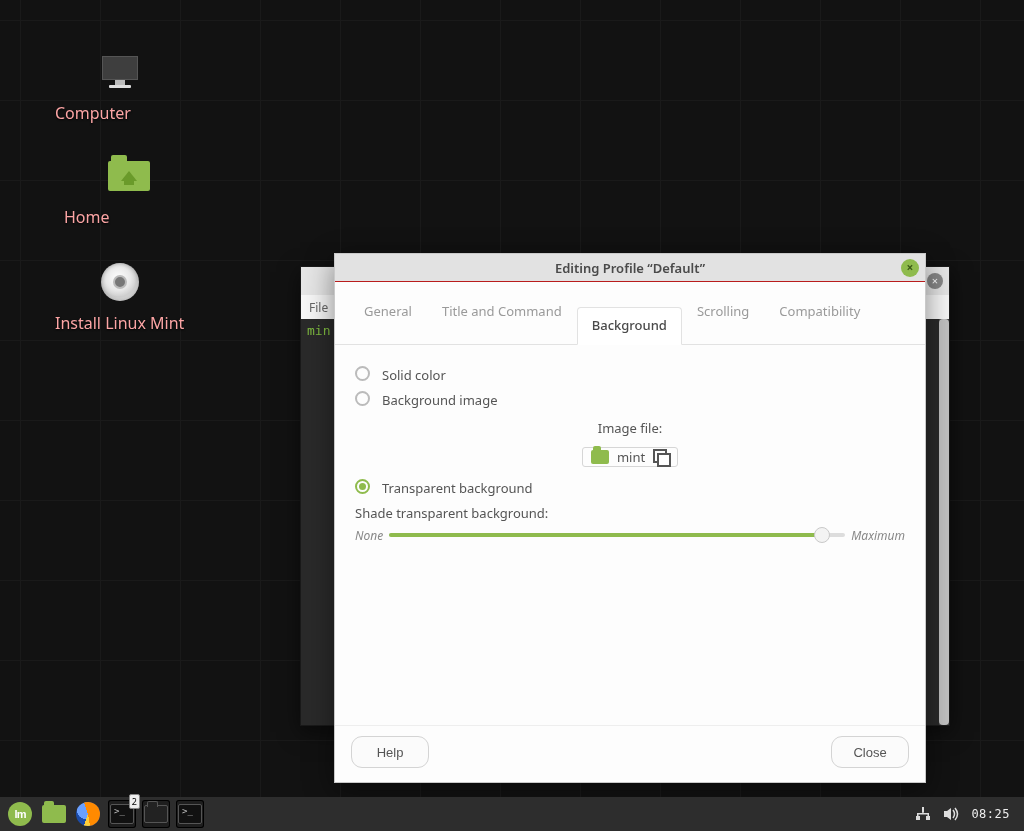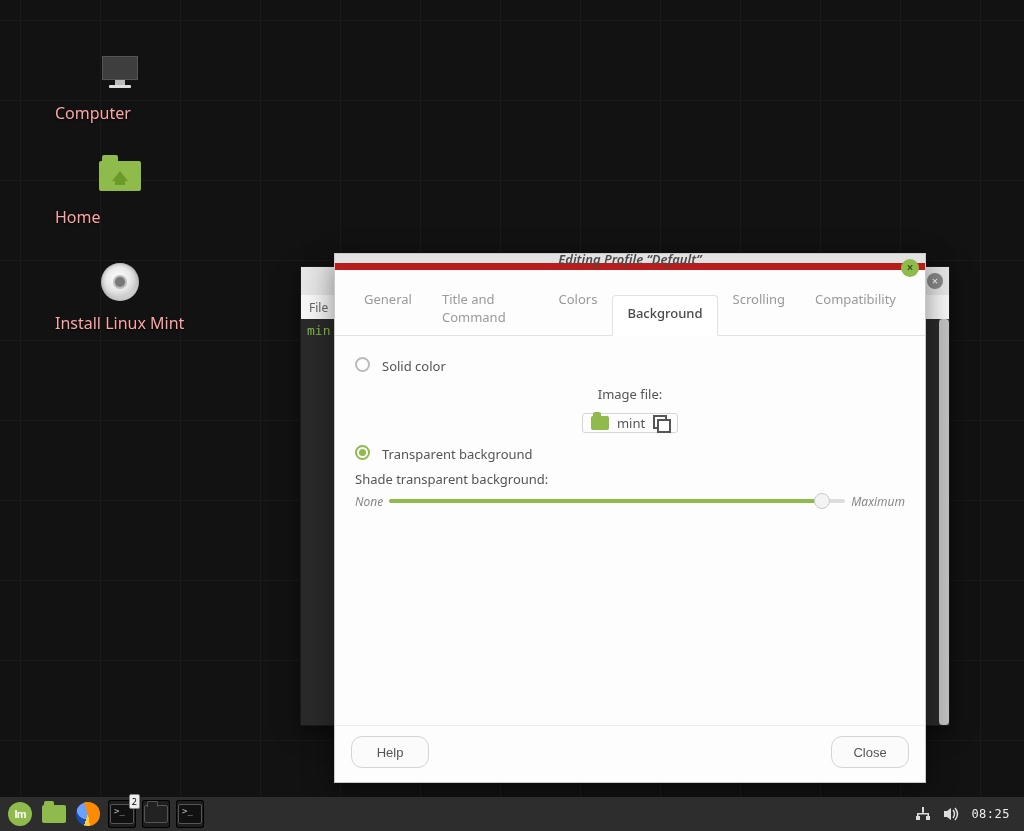--- a/index.html
+++ b/index.html
@@ -21,21 +21,21 @@
     
     .desktop-icon {
       position: absolute; width: 130px; 
       color: #fca5a5; font-size: 16px;
       cursor: pointer;
     }
     .desktop-icon .glyph { width: 48px; height: 48px; margin: 0 auto 6px; display:flex; align-items:center; justify-content:center; }
     .desktop-icon .label { text-shadow: 0 1px 2px #000; }
 
     #icon-computer { left: 55px; top: 48px; }
-    #icon-home     { left: 55px; top: 152px; }
+    #icon-home     { left: 64px; top: 152px; }
     #icon-install  { left: 55px; top: 258px; }
 
     
     .monitor-body { width: 36px; height:24px; background:#3e3e3e; border:1px solid #555; margin:0 auto; }
     .monitor-stand { width: 10px; height:5px; background:#bbb; margin:0 auto; }
     .monitor-base { width: 22px; height:3px; background:#ddd; margin:0 auto; border-radius:1px;}
 
     
     .folder { width:42px; height:30px; background:#8fbb4d; border-radius:2px; position:relative; margin:0 auto; }
     .folder:before { content:""; position:absolute; top:-6px; left:3px; width:16px; height:8px; background:#8fbb4d; border-radius:2px 2px 0 0;}
@@ -58,22 +58,22 @@
     .terminal-scroll { position:absolute; right:0; top:52px; bottom:0; width:10px; background:#4a4a4a; }
     .terminal-scroll .thumb { position:absolute; top:0; left:0; right:0; height:100%; background:#c2c2c2; border-radius:4px;}
 
     
     .dialog {
       position:absolute; left:334px; top:253px; width:592px; height:530px;
       background:#fdfdfd; border:1px solid #c9c9c9; box-shadow:0 8px 28px rgba(0,0,0,.45);
       display:flex; flex-direction:column;
     }
     .dialog-titlebar {
-      height:16px; background:#e2e2e2; display:flex; align-items:center; justify-content:center;
-      font-size:13px; font-weight:600; color:#4a4a4a; position:relative; border-bottom:7px solid #b91c1c;font-style:italic;
+      height:28px; background:#e2e2e2; display:flex; align-items:center; justify-content:center;
+      font-size:13px; font-weight:600; color:#4a4a4a; position:relative; border-bottom:1px solid #b91c1c;
     }
     .dialog-titlebar .close {
       position:absolute; right:6px; top:5px; width:18px; height:18px; border-radius:50%;
       background:#8fbb4d; color:#3b5a17; font-size:12px; line-height:18px; text-align:center; font-weight:700; cursor:pointer;
     }
 
     .tabs { display:flex; padding:10px 14px 0 14px; gap:0; font-size:13px; color:#9a9a9a; border-bottom:1px solid #e2e2e2; }
     .tab { padding:8px 14px 10px; cursor:pointer; border:1px solid transparent; border-bottom:none; position:relative; top:1px; }
     .tab.active { color:#4a4a4a; background:#fff; border-color:#e2e2e2; border-radius:4px 4px 0 0; border-bottom:1px solid #fff; font-weight:500;margin-top:14px;}
 
@@ -176,30 +176,33 @@
 
 <div class="dialog">
   <div class="dialog-titlebar">
     <span>Editing Profile “Default”</span>
     <span class="close">×</span>
   </div>
 
   <div class="tabs">
     <div class="tab">General</div>
     <div class="tab">Title and Command</div>
-    <div class="tab">Colors</div>
     <div class="tab active">Background</div>
     <div class="tab">Scrolling</div>
     <div class="tab">Compatibility</div>
   </div>
 
   <div class="tab-body">
     <div class="opt-row">
       <span class="radio"></span>
       <span>Solid color</span>
+    </div>
+    <div class="opt-row">
+      <span class="radio"></span>
+      <span>Background image</span>
     </div>
 
     <div class="imgfile-row">
       <span>Image file:</span>
       <div class="imgfile-picker">
         <span class="ficon"></span>
         <span>mint</span>
         <span class="endicon"></span>
       </div>
     </div>

